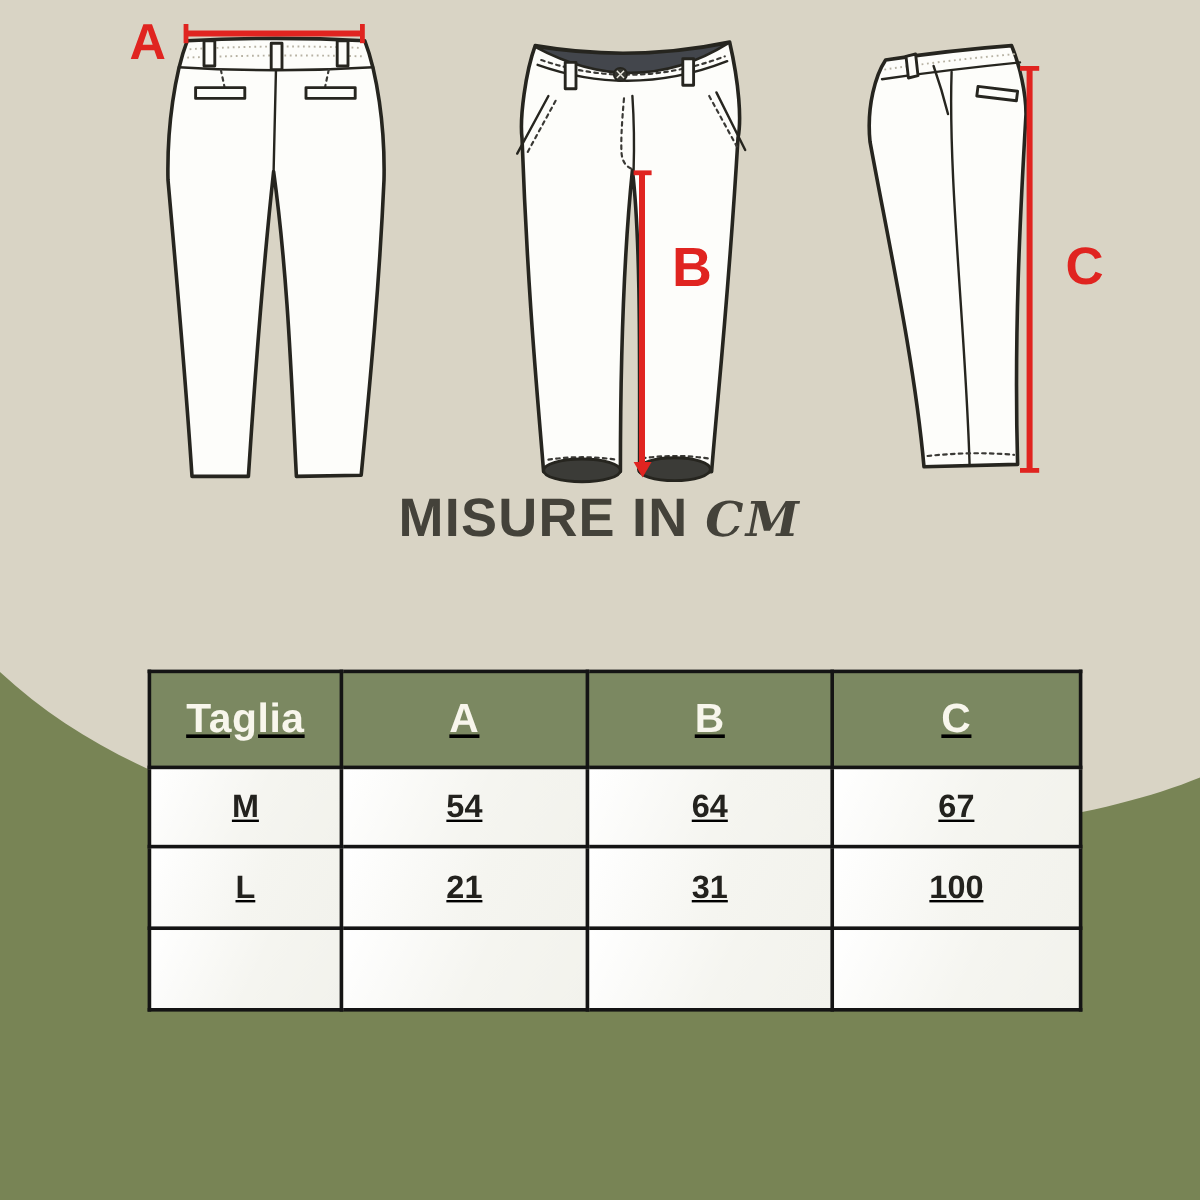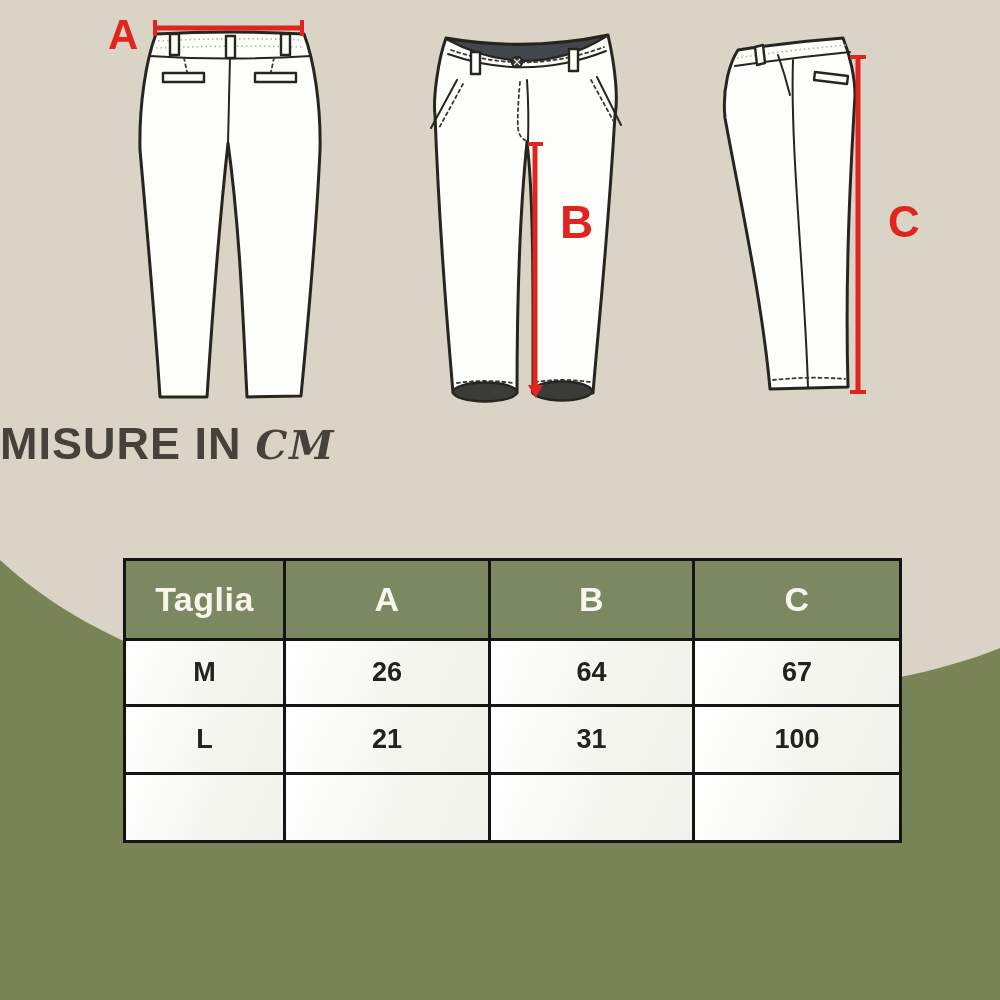--- a/index.html
+++ b/index.html
@@ -35,35 +35,35 @@
   .p-white{fill:#fdfdfa;stroke:var(--ink);stroke-width:2.4;stroke-linejoin:round;}
   .p-dark{fill:#43464c;stroke:var(--ink);stroke-width:2.2;}
   .hem-dark{fill:#3b3b37;stroke:var(--ink);stroke-width:2.4;}
   .stipple{fill:none;stroke:#b7b2a3;stroke-width:1.6;stroke-dasharray:1.5 3;}
   .m-line{stroke:var(--red);stroke-width:5;fill:none;}
   .m-cap{stroke:var(--red);stroke-width:4;fill:none;}
   .m-fill{fill:var(--red);}
   .m-label{fill:var(--red);font:700 42px "Liberation Sans", sans-serif;}
 
   .title-wrap{
-    position:absolute;left:0;top:418px;width:1000px;
-    z-index:2;white-space:nowrap;
+    position:absolute;left:0;top:406px;width:1000px;
+    text-align:center;z-index:2;white-space:nowrap;
   }
   .title-main{
     font:800 45px "Liberation Sans", sans-serif;
     color:var(--title);letter-spacing:1px;
   }
   .title-unit{
     font:700 italic 40px "DejaVu Serif", serif;
     color:var(--title);letter-spacing:2px;margin-left:14px;
   }
 
   .size-table{
     position:absolute;left:123px;top:558px;z-index:2;
-    border-collapse:collapse;table-layout:fixed;width:776px;
+    border-collapse:collapse;table-layout:fixed;width:776px;text-decoration:underline;
   }
   .size-table td,.size-table th{
     border:3px solid #141414;
     text-align:center;vertical-align:middle;
   }
   .size-table th{
     background:var(--green-header);
     color:var(--header-text);
     font:700 34px "Liberation Sans", sans-serif;
     letter-spacing:0.5px;
@@ -176,21 +176,21 @@
     <tr>
       <th>Taglia</th>
       <th>A</th>
       <th>B</th>
       <th>C</th>
     </tr>
   </thead>
   <tbody>
     <tr class="row-m">
       <td>M</td>
-      <td>26</td>
+      <td>54</td>
       <td>64</td>
       <td>67</td>
     </tr>
     <tr class="row-l">
       <td>L</td>
       <td>21</td>
       <td>31</td>
       <td>100</td>
     </tr>
     <tr class="row-empty">

